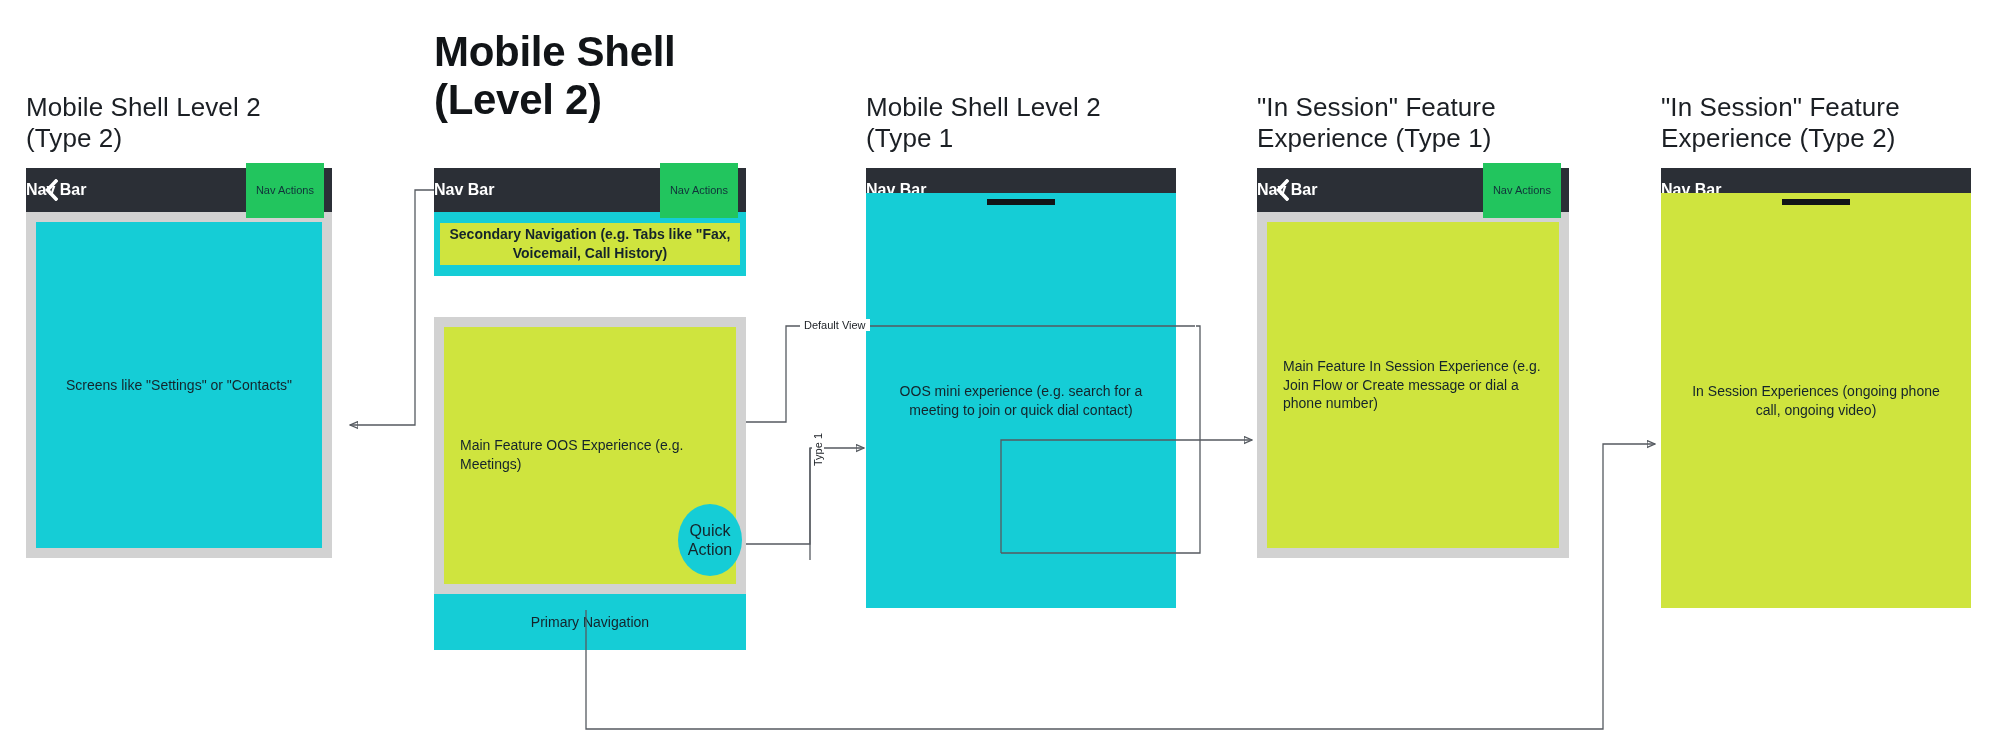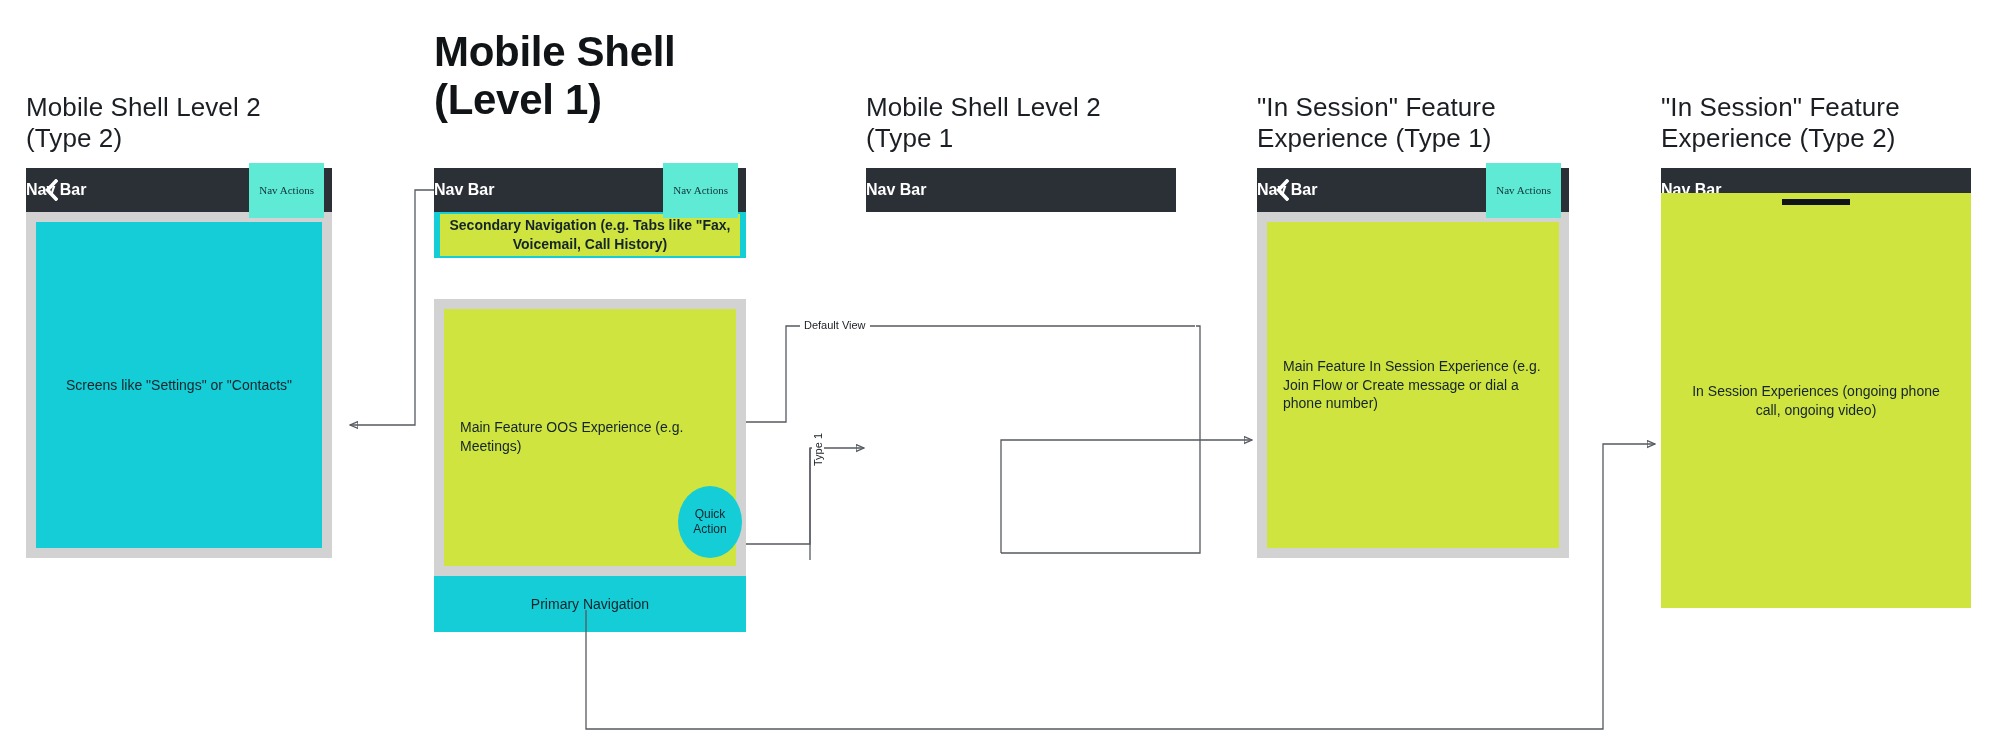--- a/index.html
+++ b/index.html
@@ -70,26 +70,26 @@
     position: absolute;
     left: 0; right: 0;
     text-align: left;
     color: #ffffff;
     font-weight: 700;
     font-size: 16px;
     pointer-events: none;
   }
   .nav-actions {
     margin-left: auto;
-    background: #5eead4;
+    background: #22c55e;
     color: #11323a;
     font-size: 11px;
     padding: 22px 10px;
     border: 0;
-    font-family: Liberation Serif, serif;
+    font-family: Liberation Sans, sans-serif;
     line-height: 1;
     position: relative;
     z-index: 2;
     white-space: nowrap;
   }
 
   .screen-outer {
     background: #d2d2d2;
     padding: 10px;
     box-sizing: border-box;
@@ -132,21 +132,21 @@
     transform: translateX(-50%);
     width: 68px;
     height: 6px;
     background: #111417;
     z-index: 4;
   }
 
   
   .secondary-nav {
     background: #15CDD6;
-    padding: 2px 6px;
+    padding: 11px 6px;
     box-sizing: border-box;
   }
   .secondary-nav-inner {
     background: #CFE43E;
     color: #14242b;
     font-size: 14px;
     line-height: 1.35;
     text-align: center;
     padding: 2px 6px;
     box-sizing: border-box;
@@ -165,21 +165,21 @@
   }
 
   .quick-action {
     position: absolute;
     background: #15CDD6;
     border-radius: 50%;
     display: flex;
     align-items: center;
     justify-content: center;
     text-align: center;
-    font-size: 12px;
+    font-size: 16px;
     line-height: 1.2;
     color: #14242b;
     z-index: 5;
   }
 
   
   .conn-svg {
     position: absolute;
     left: 0; top: 0;
     width: 2000px;
@@ -210,21 +210,21 @@
 </style>
 </head>
 <body>
 
 <div class="canvas">
 
   <div class="col-title" style="left:26px; top:92px; width:300px;">Mobile Shell Level 2
 (Type 2)</div>
 
   <div class="main-title" style="left:434px; top:28px; width:330px;">Mobile Shell
-(Level 1)</div>
+(Level 2)</div>
 
   <div class="col-title" style="left:866px; top:92px; width:300px;">Mobile Shell Level 2
 (Type 1</div>
 
   <div class="col-title" style="left:1257px; top:92px; width:300px;">"In Session" Feature
 Experience (Type 1)</div>
 
   <div class="col-title" style="left:1661px; top:92px; width:300px;">"In Session" Feature
 Experience (Type 2)</div>
 
@@ -264,20 +264,24 @@
 
     <div class="primary-nav" style="height:56px;">Primary Navigation</div>
   </div>
 
   <div class="phone" style="left:866px; top:168px; width:310px; position:absolute;">
 
     <div class="navbar">
       <div class="nav-title">Nav Bar</div>
     </div>
 
+    <div style="height:346px; position:relative;">
+      <div class="sheet cyan" style="top:-19px; height:415px;">OOS mini experience (e.g. search for a meeting to join or quick dial contact)</div>
+      <div class="sheet-handle" style="top:-13px;"></div>
+    </div>
   </div>
 
   <div class="phone" style="left:1257px; top:168px; width:312px;">
 
     <div class="navbar">
       <div class="nav-back">
         <svg width="14" height="22" viewBox="0 0 14 22" aria-hidden="true">
           <path d="M12 2 L3.5 11 L12 20" stroke="#ffffff" stroke-width="3.6" fill="none" stroke-linecap="square" stroke-linejoin="miter"></path>
         </svg>
       </div>

